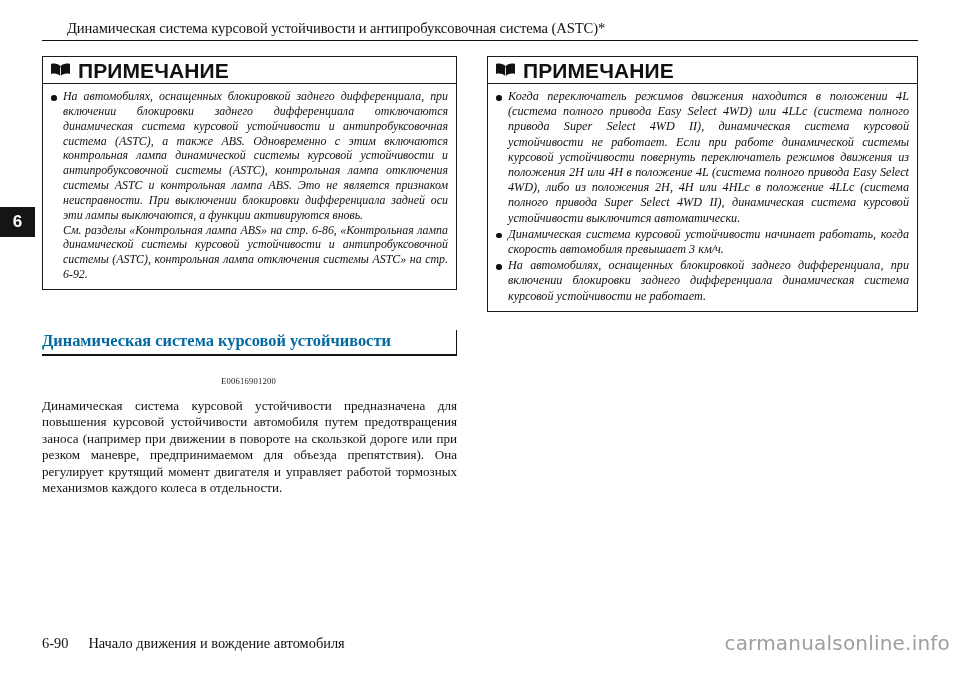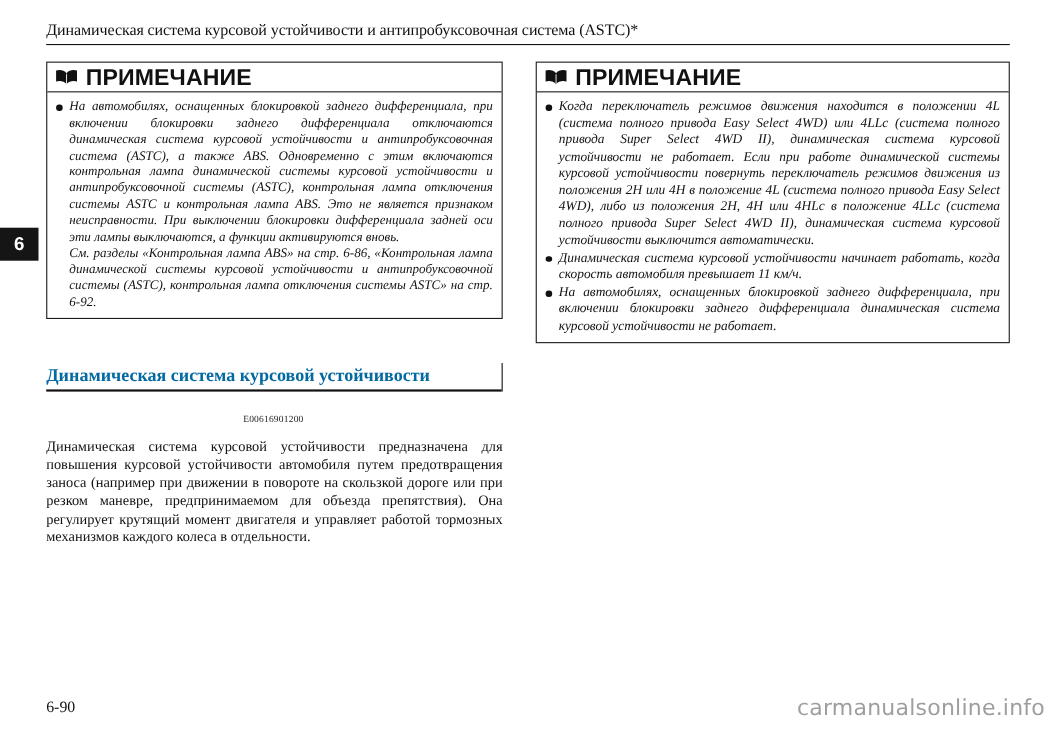--- a/index.html
+++ b/index.html
@@ -24,20 +24,21 @@
     top: 19px;
     width: 876px;
   }
   #page-header .title {
     font-family: "Liberation Serif", "DejaVu Serif", serif;
     font-size: 14.6px;
     line-height: 18px;
     letter-spacing: -0.1px;
     white-space: nowrap;
     color: #101010;
+    margin-left: 25px;
   }
   #page-header .rule {
     margin-top: 3px;
     border-top: 1.6px solid #111;
     width: 876px;
   }
 
   
   #chapter-tab {
     position: absolute;
@@ -252,28 +253,29 @@
         <path d="M21 9 L21 27" stroke="#fff" stroke-width="1.6" fill="none"></path>
       </svg>
       <span class="label">ПРИМЕЧАНИЕ</span>
     </div>
     <div class="note-body">
       <ul class="bullets">
         <li>
           <p class="para right-note">Когда переключатель режимов движения находится в положении 4L (система полного привода Easy Select 4WD) или 4LLc (система полного привода Super Select 4WD II), динамическая система курсовой устойчивости не работает. Если при работе динамической системы курсовой устойчивости повернуть переключатель режимов движения из положения 2H или 4H в положение 4L (система полного привода Easy Select 4WD), либо из положения 2H, 4H или 4HLc в положение 4LLc (система полного привода Super Select 4WD II), динамическая система курсовой устойчивости выключится автоматически.</p>
         </li>
         <li>
-          <p class="para right-note">Динамическая система курсовой устойчивости начинает работать, когда скорость автомобиля превышает 11 км/ч.</p>
+          <p class="para right-note">Динамическая система курсовой устойчивости начинает работать, когда скорость автомобиля превышает 3 км/ч.</p>
         </li>
         <li>
           <p class="para right-note">На автомобилях, оснащенных блокировкой заднего дифференциала, при включении блокировки заднего дифференциала динамическая система курсовой устойчивости не работает.</p>
         </li>
       </ul>
     </div>
   </div>
 
 </div>
 
 <div id="footer">
   <span class="pageno">6-90</span>
+  <span class="section-name">Начало движения и вождение автомобиля</span>
 </div>
 
 <div id="watermark">carmanualsonline.info</div>
 
 </body></html>

